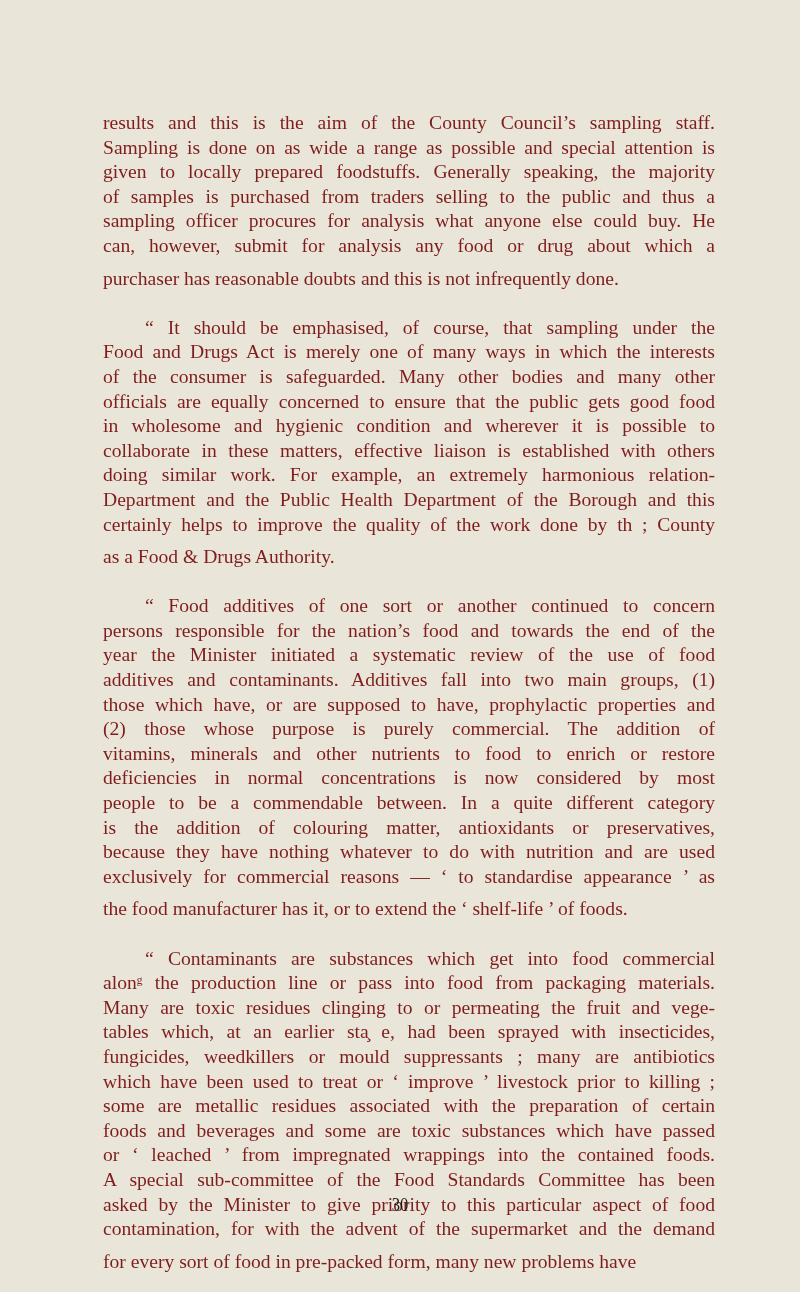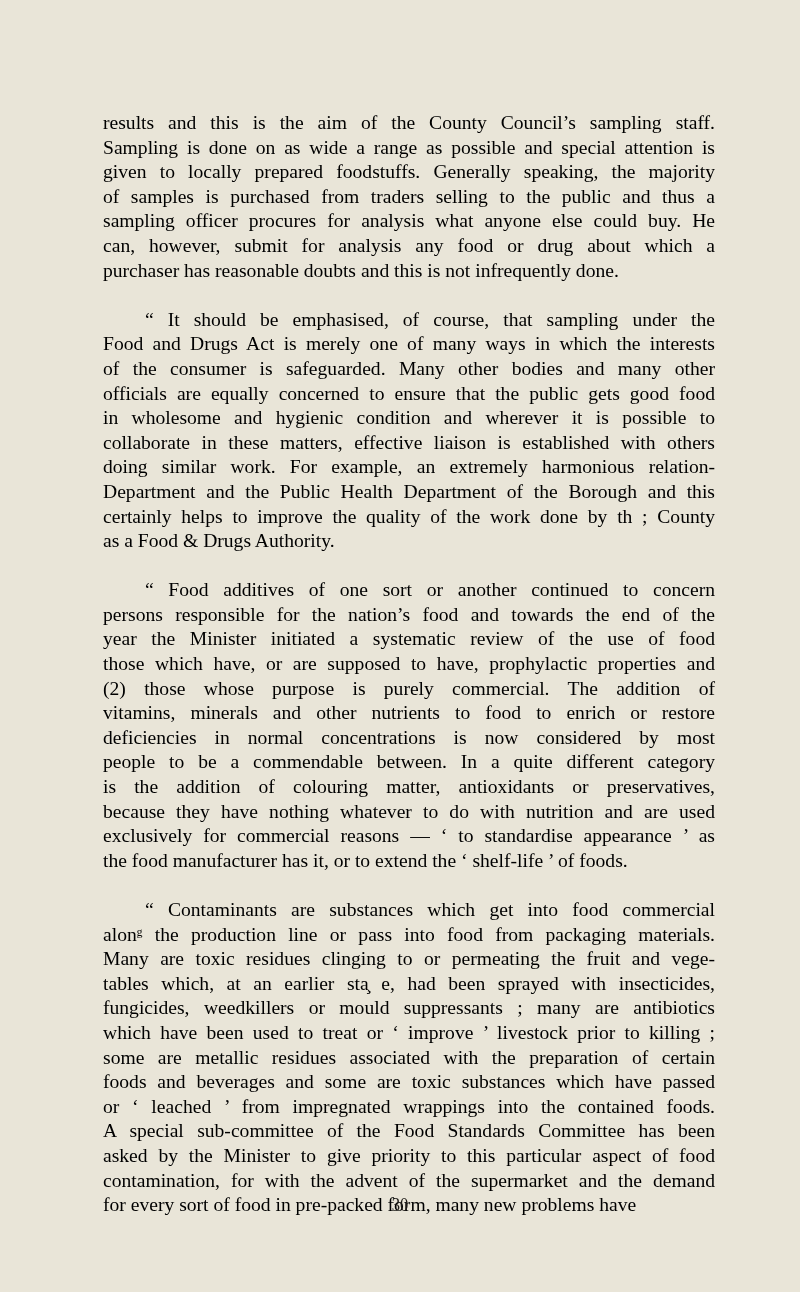--- a/index.html
+++ b/index.html
@@ -14,36 +14,37 @@
       overflow: hidden;
     }
     .page {
       position: absolute;
       left: 103px;
       top: 111px;
       width: 612px;
       font-family: "Liberation Serif", "DejaVu Serif", serif;
       font-size: 19.6px;
       line-height: 24.6px;
-      color: #000000;
+      color: #7f1d1d;
     }
     .para {
       margin: 0;
       text-align: justify;
       text-align-last: left;
     }
     .line {
       display: block;
       text-align: justify;
       text-align-last: justify;
       white-space: nowrap;
       height: 24.6px;
     }
     .line.last {
       text-align-last: left;
+      margin-top: 8px;
     }
     .line.indent {
       padding-left: 42px;
       font-family: Liberation Serif, serif;
     }
     .gap {
       height: 24.6px;
     }
     .page-number {
       position: absolute;
@@ -81,20 +82,21 @@
       <span class="line">doing similar work.  For example, an extremely harmonious relation-</span>
       <span class="line">Department and the Public Health Department of the Borough and this</span>
       <span class="line">certainly helps to improve the quality of the work done by th ; County</span>
       <span class="line last">as a Food &amp; Drugs Authority.</span>
     </div>
   <div class="gap"></div>
   <div class="para">
       <span class="line indent">“ Food additives of one sort or another continued to concern</span>
       <span class="line">persons responsible for the nation’s food and towards the end of the</span>
       <span class="line">year the Minister initiated a systematic review of the use of food</span>
+      <span class="line">additives and contaminants.  Additives fall into two main groups, (1)</span>
       <span class="line">those which have, or are supposed to have, prophylactic properties and</span>
       <span class="line">(2) those whose purpose is purely commercial.  The addition of</span>
       <span class="line">vitamins, minerals and other nutrients to food to enrich or restore</span>
       <span class="line">deficiencies in normal concentrations is now considered by most</span>
       <span class="line">people to be a commendable between.  In a quite different category</span>
       <span class="line">is the addition of colouring matter, antioxidants or preservatives,</span>
       <span class="line">because they have nothing whatever to do with nutrition and are used</span>
       <span class="line">exclusively for commercial reasons — ‘ to standardise appearance ’ as</span>
       <span class="line last">the food manufacturer has it, or to extend the ‘ shelf-life ’ of foods.</span>
     </div>

